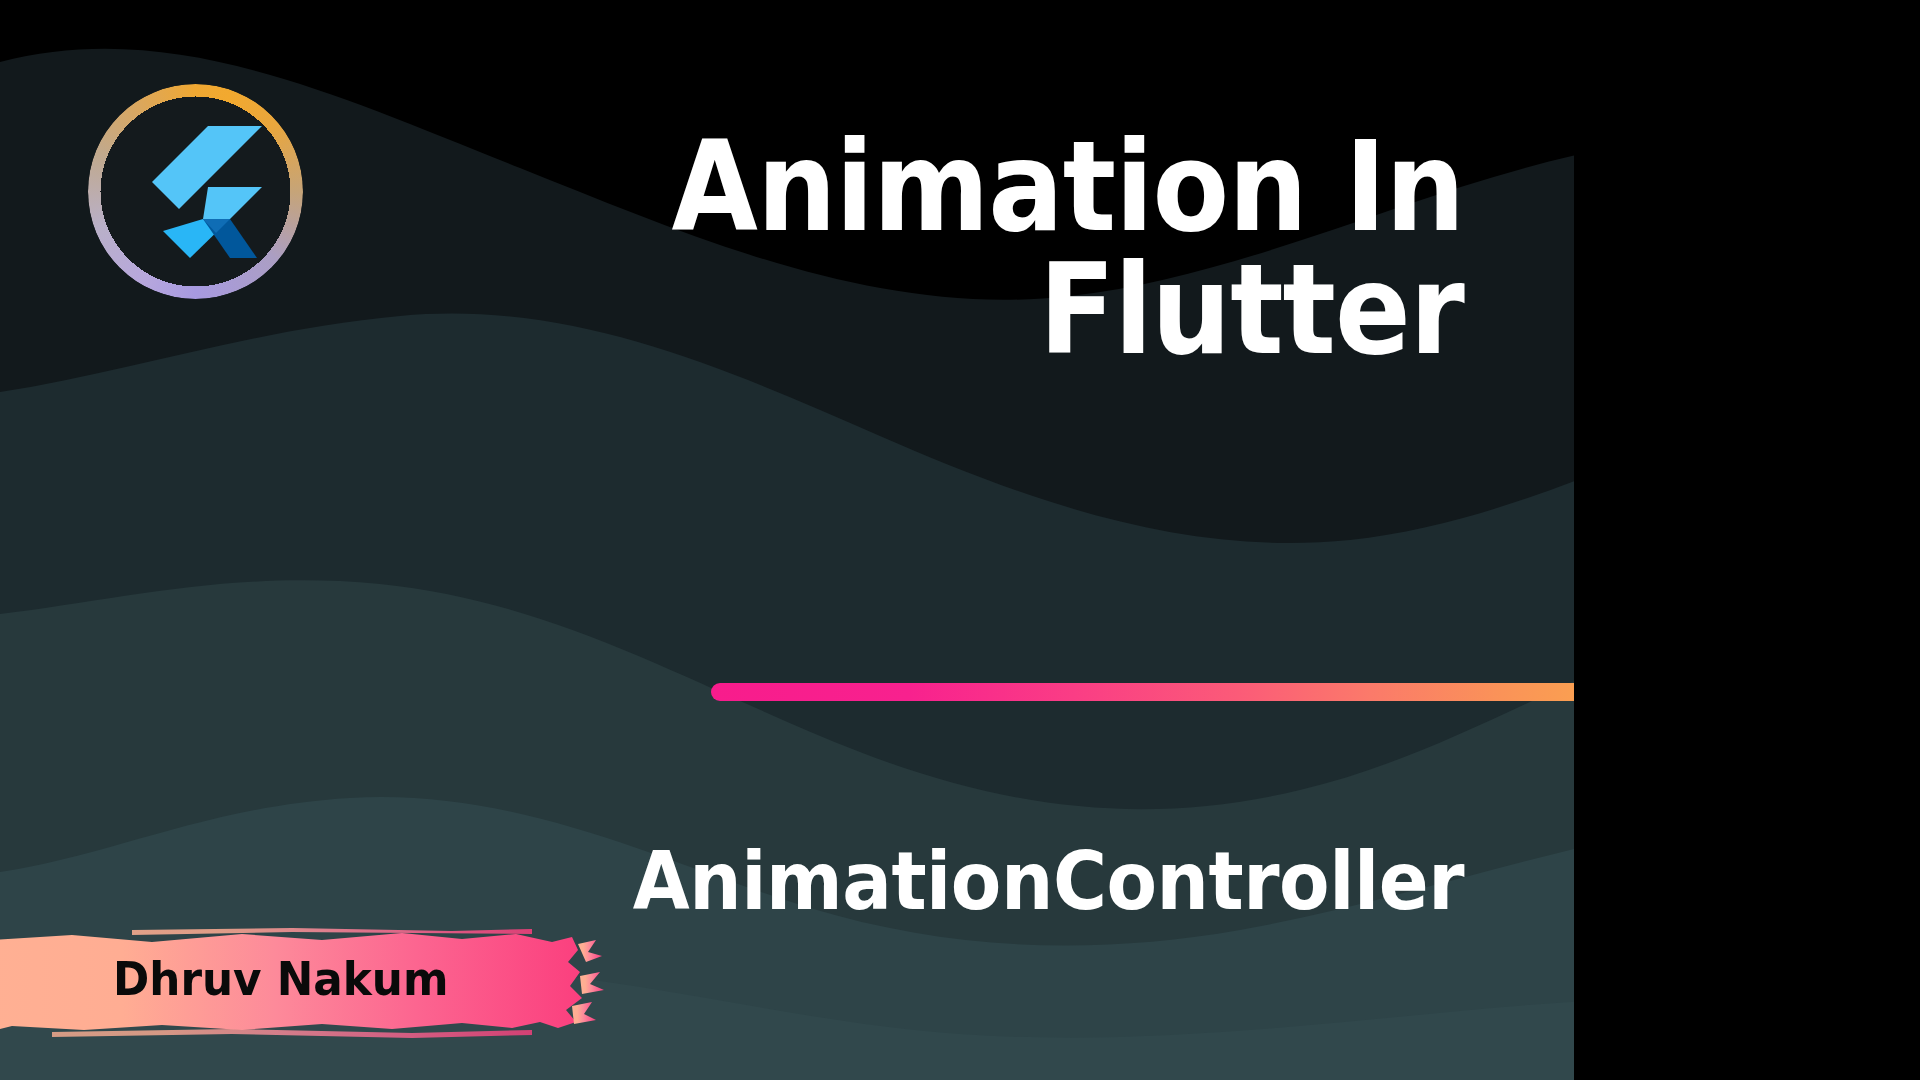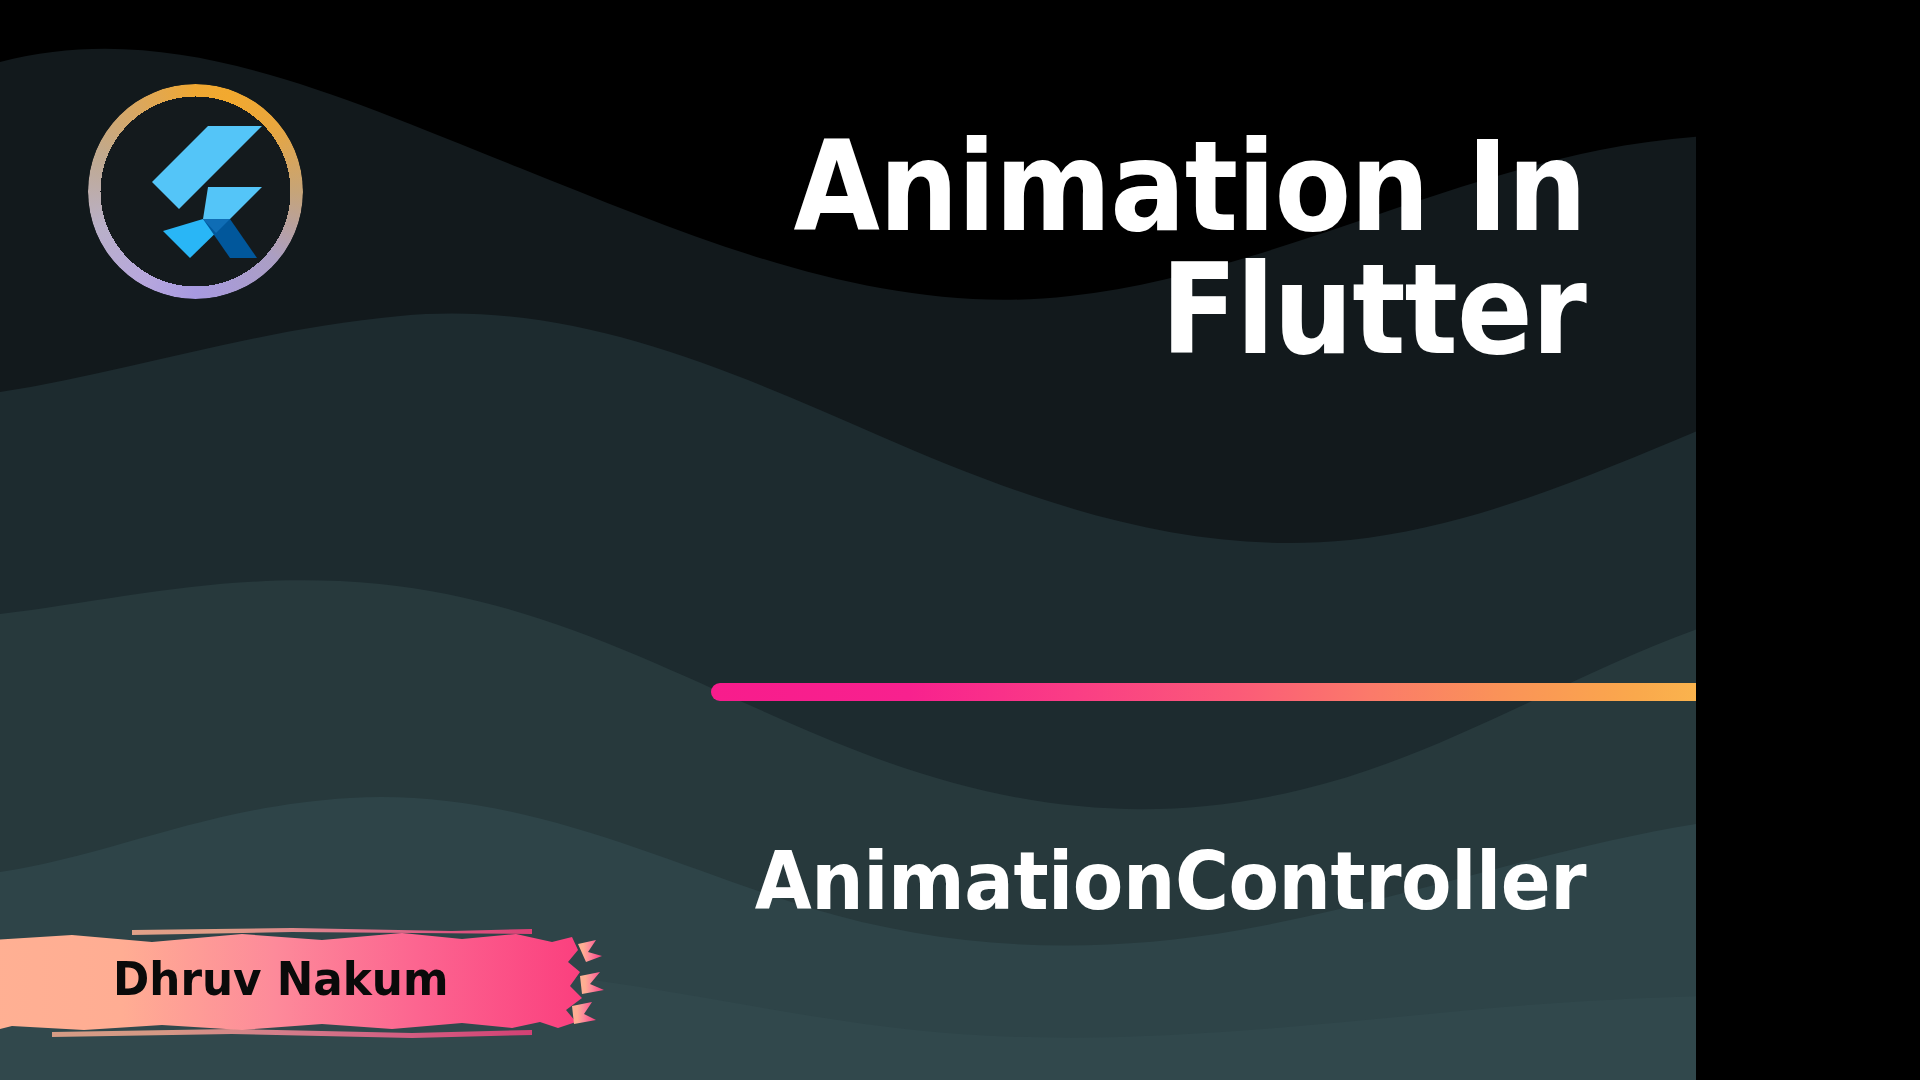--- a/index.html
+++ b/index.html
@@ -2,21 +2,21 @@
 <html><head>
 <meta charset="utf-8">
 <style>
   html, body {
     margin: 0;
     padding: 0;
     background: #000;
   }
   #stage {
     position: relative;
-    width: 1696px;
+    width: 1574px;
     height: 1080px;
     overflow: hidden;
     background: #737373;
     font-family: "Liberation Sans", sans-serif;
   }
 
   
   .bg-waves {
     position: absolute;
     inset: 0;

